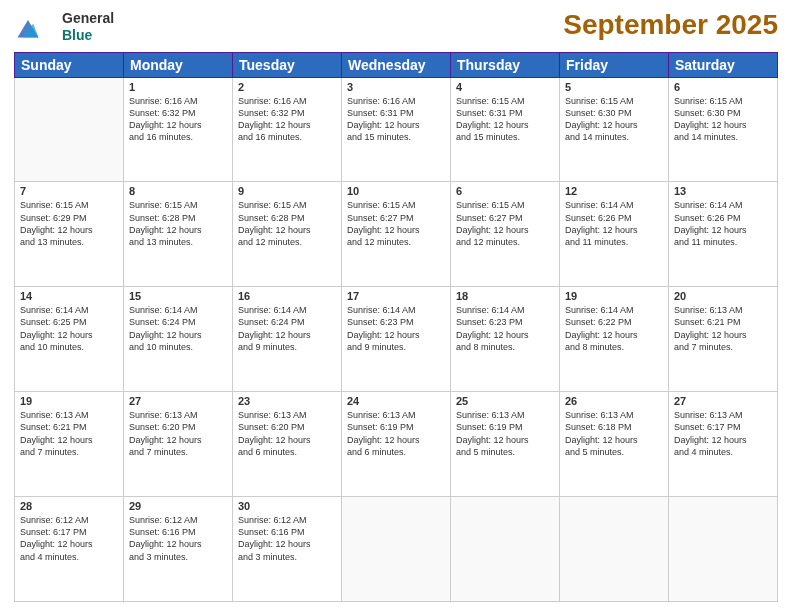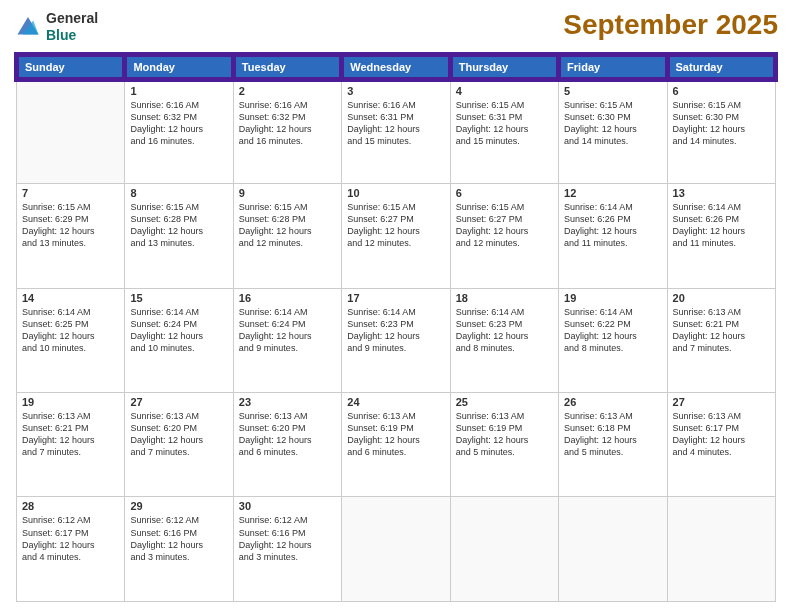--- a/index.html
+++ b/index.html
@@ -18,21 +18,22 @@
       flex-direction: column;
     }
     .header {
       display: flex;
       justify-content: space-between;
       align-items: flex-start;
       margin-bottom: 8px;
     }
     .logo {
       display: flex;
-      gap: 4px;
+      align-items: center;
+      gap: 20px;
     }
     .logo-text {
       display: flex;
       flex-direction: column;
       font-size: 14px;
       font-weight: bold;
       line-height: 1.2;
     }
     .logo-general { color: #333; }
     .logo-blue { color: #0f766e; }
@@ -54,25 +55,25 @@
       color: #555;
     }
     .calendar {
       width: 100%;
       border-collapse: collapse;
       flex: 1;
     }
     .calendar th {
       background: #2d6bbf;
       color: #fff;
-      font-size: 11px;
+      font-size: 14px;
       font-weight: bold;
       padding: 4px 6px;
       text-align: left;
-      border: 5px solid #4c1d95;
+      border: 1px solid #4c1d95;
     }
     .calendar td {
       border: 1px solid #ccc;
       vertical-align: top;
       padding: 3px 5px;
       width: calc(100% / 7);
       font-size: 9.2px;
       color: #333;
       background: #fff;
       height: 80px;

